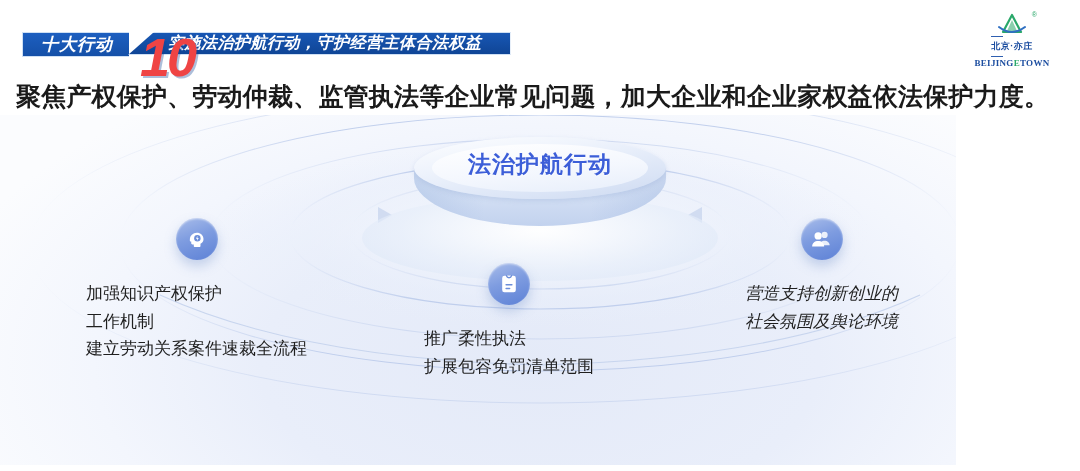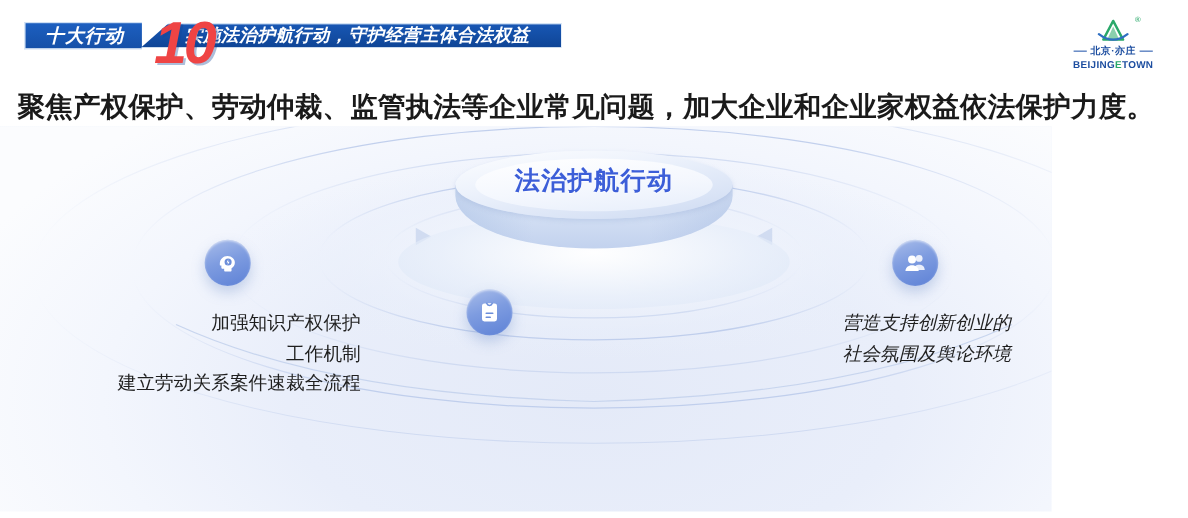--- a/index.html
+++ b/index.html
@@ -20,24 +20,24 @@
   .header {
     position: absolute;
     top: 0; left: 0;
     width: 1080px;
     height: 72px;
     background: #ffffff;
   }
   .banner-wrap {
     position: absolute;
     left: 22px;
-    top: 14px;
+    top: 32px;
     height: 36px;
     display: flex;
-    align-items: center;
+    align-items: flex-start;
   }
   .banner-left {
     position: relative;
     background: linear-gradient(180deg, #1d5fc0 0%, #1550a8 100%);
     padding: 0 16px 0 18px;
     display: flex;
     align-items: center;
     border: 1px solid #cfe0f4;
     border-right: none;
     box-sizing: border-box;
@@ -104,42 +104,43 @@
   }
   .logo-reg {
     position: absolute;
     right: -8px;
     top: -2px;
     font-size: 7px;
     color: #2aa86a;
   }
   .logo-cn {
     display: flex;
-    align-items: center;
     gap: 3px;
     margin-top: 1px;
+    flex-direction: column;
   }
   .logo-cn-line {
     width: 12px;
     height: 1px;
     background: #2f5fb0;
   }
   .logo-cn-text {
     font-size: 9px;
     color: #1d4ea0;
     font-weight: bold;
     letter-spacing: 0.5px;
     white-space: nowrap;
   }
   .logo-en {
     font-size: 9px;
     font-weight: bold;
     color: #1d4ea0;
     letter-spacing: 0.3px;
     margin-top: 1px;
+    font-family: Liberation Serif, serif;
   }
   .logo-en .hl { color: #2aa86a; }
 
   
   .subtitle {
     position: absolute;
     left: 16px;
     top: 80px;
     font-size: 25px;
     font-weight: bold;
@@ -247,26 +248,25 @@
     border-radius: 50%;
     background: linear-gradient(160deg, #a9bdea 0%, #7e9ce0 45%, #5d81d6 100%);
     display: flex;
     align-items: center;
     justify-content: center;
     box-shadow: 0 6px 12px rgba(110,140,200,0.35), inset 0 1px 2px rgba(255,255,255,0.55);
   }
   .node-icon svg { display: block; }
   .node-text {
     margin-top: 18px;
-    text-align: right;
+    text-align: left;
     font-size: 17px;
     line-height: 1.62;
     color: #1f1f1f;
     white-space: nowrap;
-    margin-left: 21px;
   }
 
   .node-left  { left: 86px;  top: 103px; }
   .node-left .node-text { margin-top: 20px; }
   .node-mid   { left: 424px; top: 148px; }
   .node-mid .node-text { margin-top: 20px; }
   .node-right { left: 745px; top: 103px; }
   .node-right .node-text { margin-top: 20px; font-style: italic; }
 </style>
 </head>
@@ -370,20 +370,24 @@
     <div class="node node-mid">
       <div class="node-icon">
         <svg width="20" height="22" viewBox="0 0 22 24">
           <rect x="3.5" y="3" width="15" height="18" rx="2.4" fill="#ffffff"></rect>
           <path d="M8 3 h6 a3 3 0 0 1 -6 0" fill="#ffffff"></path>
           <path d="M8.3 3 a2.8 2.8 0 0 0 5.4 0" fill="none" stroke="#6b8dd9" stroke-width="1.6" stroke-linecap="round"></path>
           <rect x="7" y="12" width="8" height="1.7" rx="0.85" fill="#6b8dd9"></rect>
           <rect x="7" y="16" width="5.5" height="1.7" rx="0.85" fill="#6b8dd9"></rect>
         </svg>
       </div>
+      <div class="node-text">
+        <div>推广柔性执法</div>
+        <div>扩展包容免罚清单范围</div>
+      </div>
     </div>
 
     <div class="node node-right">
       <div class="node-icon">
         <svg width="23" height="20" viewBox="0 0 26 22">
           <circle cx="16.5" cy="6.4" r="3.5" fill="#ffffff" opacity="0.85"></circle>
           <path d="M10.8 18.2c0-3.3 2.6-5.3 5.7-5.3s5.7 2 5.7 5.3z" fill="#ffffff" opacity="0.85"></path>
           <circle cx="9.2" cy="7.6" r="4.1" fill="#ffffff"></circle>
           <path d="M2.4 19.4c0-3.8 3-6.1 6.8-6.1s6.8 2.3 6.8 6.1z" fill="#ffffff"></path>
         </svg>

